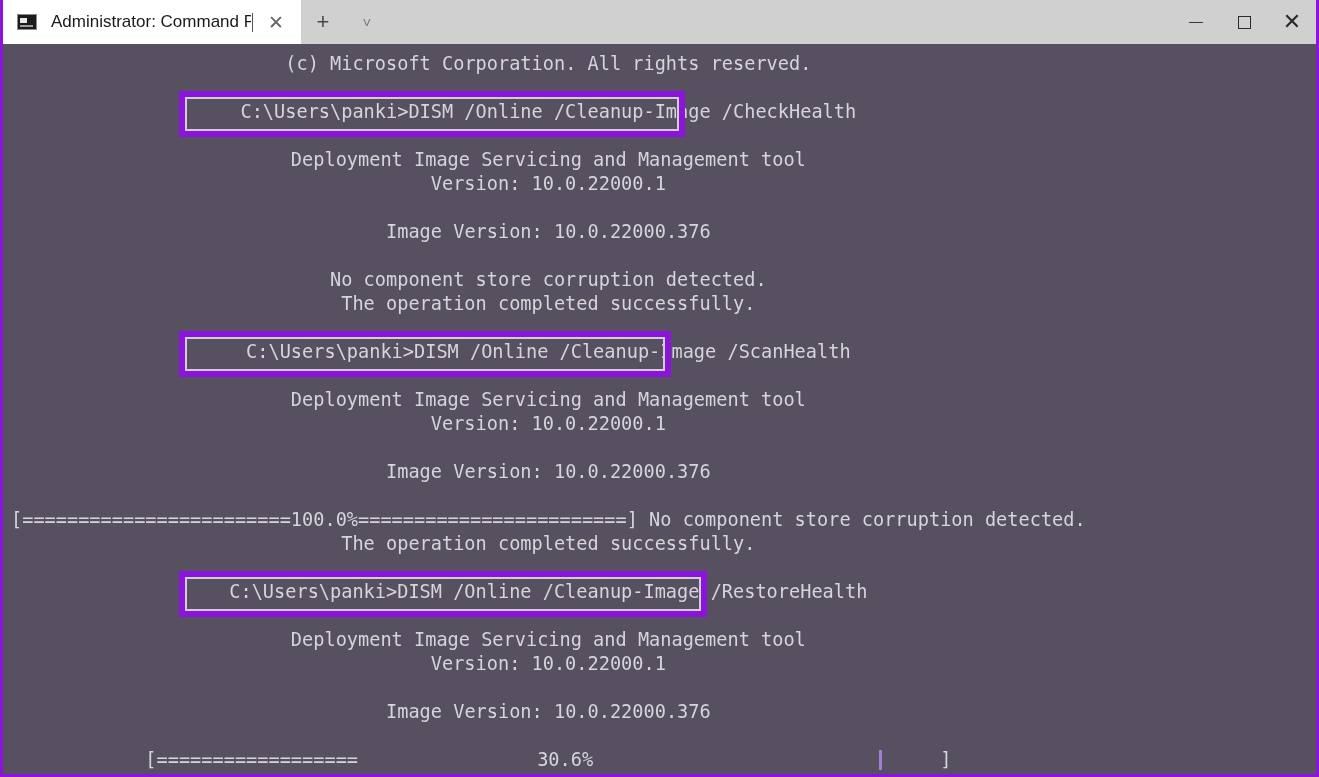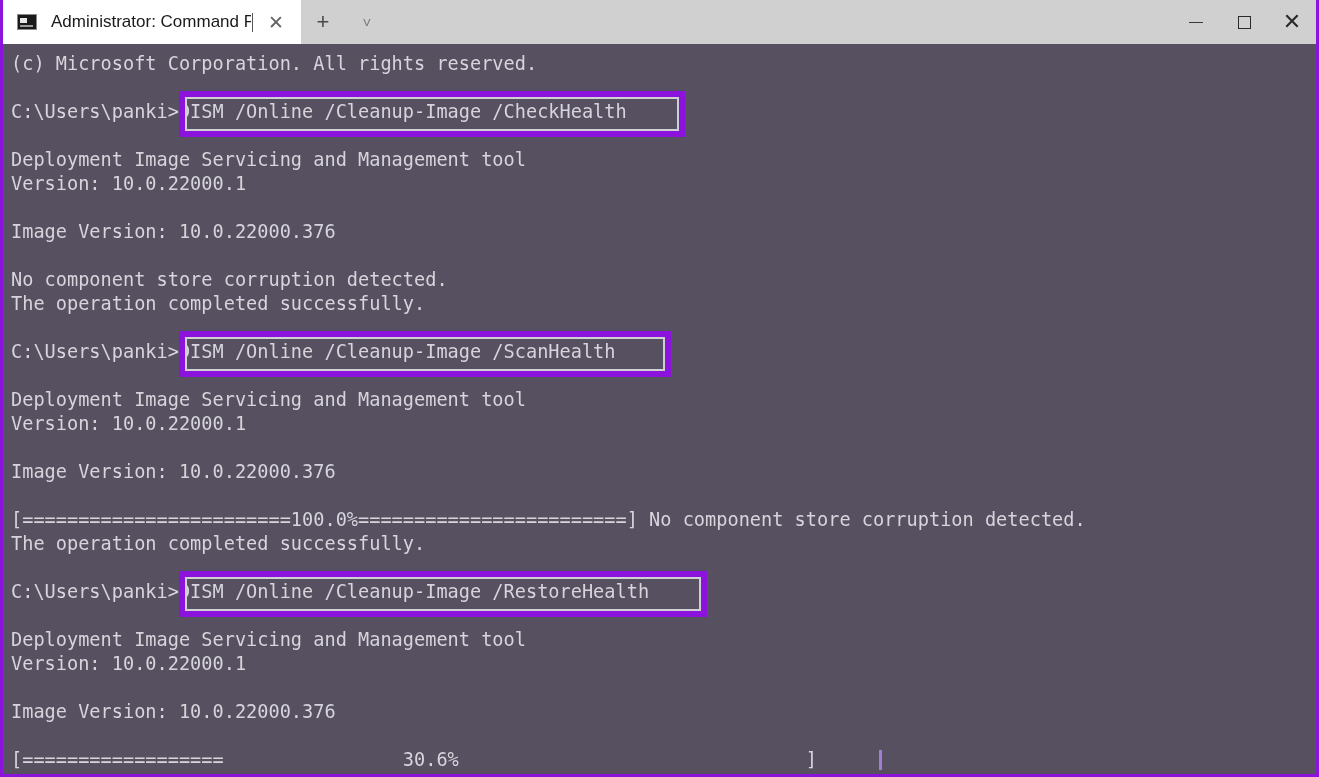--- a/index.html
+++ b/index.html
@@ -127,20 +127,21 @@
   #term-text {
     position: absolute;
     left: 8px; top: 8px;
     font-family: "DejaVu Sans Mono", monospace;
     font-size: 18.6px;
     line-height: 24px;
     letter-spacing: 0px;
     color: #d7d4dc;
     white-space: pre;
     margin: 0;
+    text-align: center;
   }
   .cursor {
     display: inline-block;
     width: 3px;
     height: 20px;
     background: #9f7fd4;
     vertical-align: -4px;
   }
 
   

